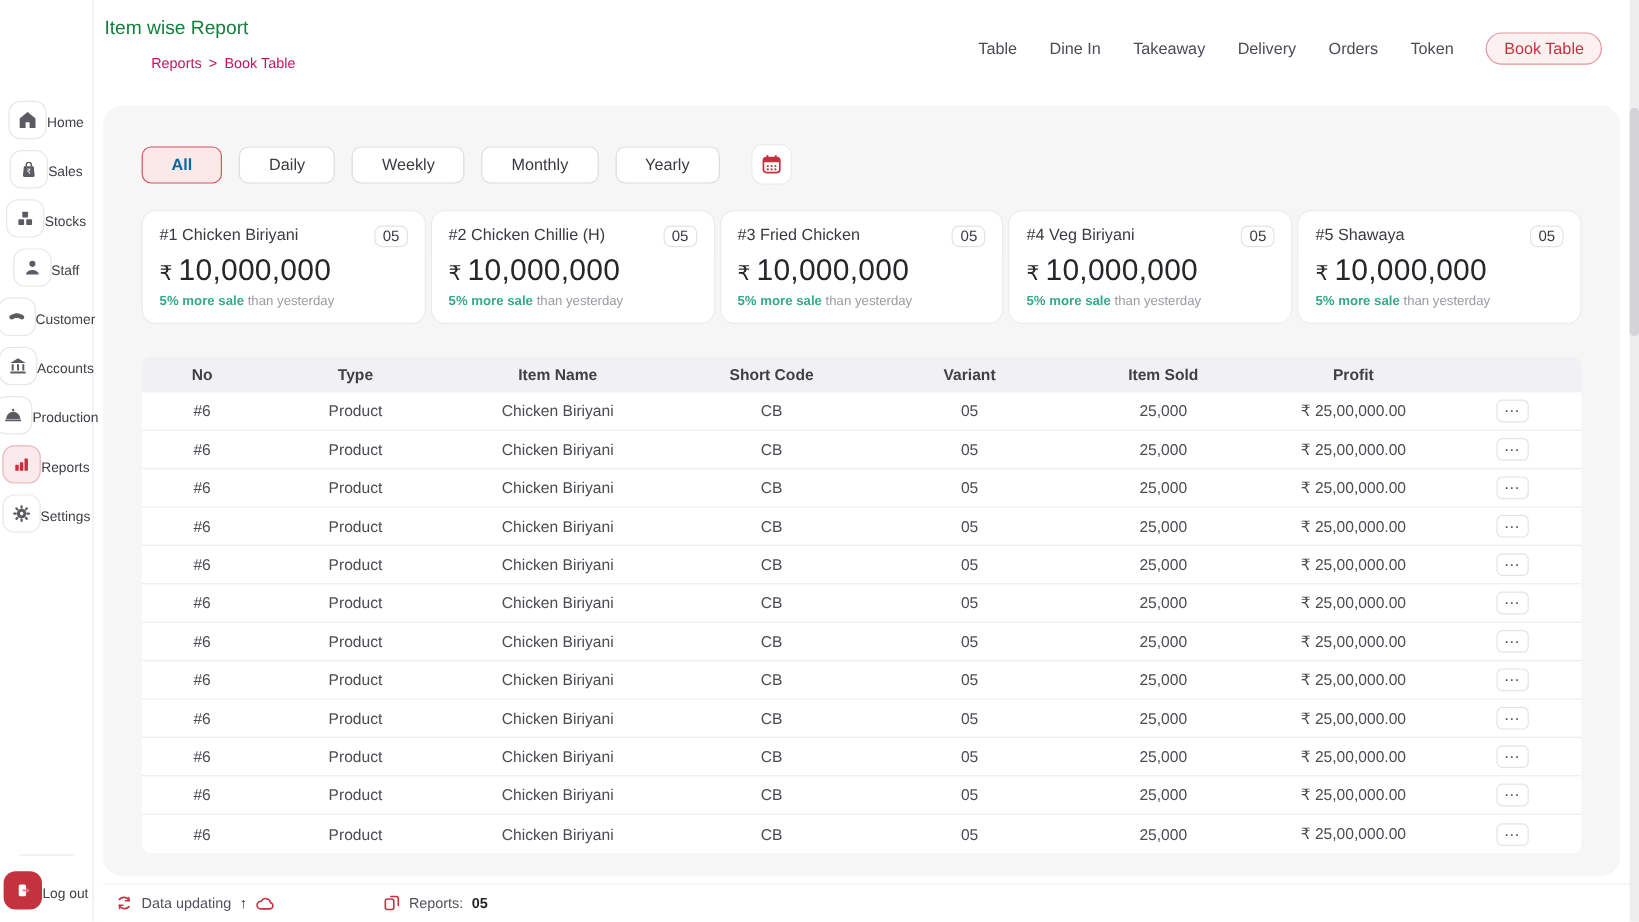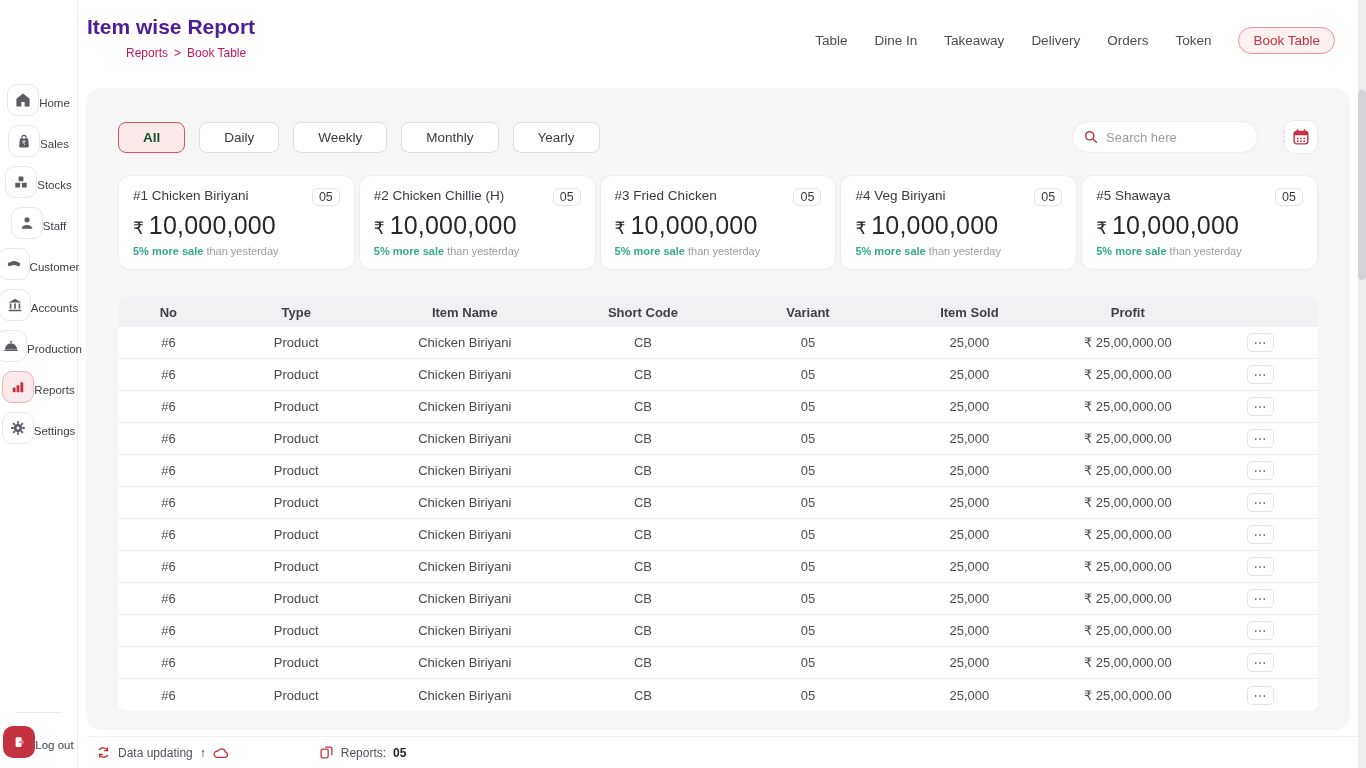--- a/index.html
+++ b/index.html
@@ -18,37 +18,37 @@
   .icon-box { width:32px; height:32px; border:1px solid #e7e7ea; border-radius:10px;
     background:#fff; display:flex; align-items:center; justify-content:center; }
   .side-item.active .icon-box { border-color:#eab3ba; background:#fbeaec; }
   .side-label { font-size:11.5px; color:#3f3f46; margin-top:6px; }
   .side-divider { width:46px; height:1px; background:#e9e9ec; margin:6px 0 13px; }
   .logout-box { width:32px; height:32px; border-radius:10px; background:#c5323f;
     display:flex; align-items:center; justify-content:center; }
   .logout-group { margin-top:auto; margin-bottom:10px; display:flex; flex-direction:column; align-items:center; }
 
   
-  .page-title { position:absolute; left:87px; top:15px; font-size:21px; font-weight:700; color:#4c1d95; }
+  .page-title { position:absolute; left:87px; top:15px; font-size:16px; font-weight:400; color:#15803d; }
   .breadcrumb { position:absolute; left:88px; top:46px; font-size:12px; color:#be185d;margin-left:38px; }
   .breadcrumb span { margin-right:6px; }
   .topnav { position:absolute; right:31px; top:27px; display:flex; align-items:center; gap:27px; }
   .nav-link { font-size:13.5px; color:#4b4b53; cursor:pointer; text-decoration:none; }
   .pill-btn { font-size:13.5px; color:#c5323f; border:1px solid #e4959c; background:#fdf0f1;
     border-radius:16px; padding:5px 14px; cursor:pointer; font-weight:500; }
 
   
   .main-card { position:absolute; left:86px; right:16px; top:88px; bottom:38px;
     background:#f6f6f7; border-radius:16px; padding:32px; overflow:hidden; }
 
   .controls-row { display:flex; align-items:center; }
   .tabs { display:flex; gap:14px; }
   .tab { height:31px; padding:0 24px; min-width:58px; display:flex; align-items:center; justify-content:center;
     background:#fff; border:1px solid #dddde1; border-radius:8px; font-size:13.5px; color:#3a3a40; cursor:pointer; }
-  .tab.active { background:#fbe9ea; border-color:#d2565e; color:#14532d; font-weight:700; }
+  .tab.active { background:#fbe9ea; border-color:#d2565e; color:#0369a1; font-weight:700; }
 
   .search-wrap { margin-left:auto; width:186px; height:32px; background:#fff; border:1px solid #ececee;
     border-radius:17px; display:flex; align-items:center; padding:0 10px; }
   .search-wrap input { flex:1; border:none; outline:none; font-size:13px; color:#3a3a40;
     background:transparent; margin-left:7px; font-family:inherit; }
   .search-wrap input::placeholder { color:#9b9ba1; }
   .cal-btn { margin-left:26px; width:34px; height:34px; background:#fff; border:1px solid #ececee;
     border-radius:10px; display:flex; align-items:center; justify-content:center; cursor:pointer; }
 
   
@@ -262,39 +262,20 @@
 
   <div class="controls-row">
     <div class="tabs">
         <button class="tab active">All</button>
         <button class="tab">Daily</button>
         <button class="tab">Weekly</button>
         <button class="tab">Monthly</button>
         <button class="tab">Yearly</button>
       </div>
 
-    <div class="search-wrap">
-      <span>
-        <svg width="16" height="16" viewBox="0 0 18 18" fill="none" stroke="#c5323f" stroke-width="1.6" stroke-linecap="round">
-          <circle cx="7.6" cy="7.6" r="4.6"></circle>
-            <line x1="11.2" y1="11.2" x2="15" y2="15"></line>
-        </svg>
-      </span>
-      <input type="text" placeholder="Search here" style="">
-      <span>
-        <svg width="16" height="16" viewBox="0 0 18 18" stroke="#c5323f" stroke-width="1.5" stroke-linecap="round" fill="#c5323f">
-          <line x1="2.5" y1="4" x2="15.5" y2="4"></line>
-            <circle cx="11.5" cy="4" r="1.7" stroke="none"></circle>
-          <line x1="2.5" y1="9" x2="15.5" y2="9"></line>
-            <circle cx="6" cy="9" r="1.7" stroke="none"></circle>
-          <line x1="2.5" y1="14" x2="15.5" y2="14"></line>
-            <circle cx="12.5" cy="14" r="1.7" stroke="none"></circle>
-        </svg>
-      </span>
-    </div>
 
     <button class="cal-btn">
       <span>
         <svg width="20" height="20" viewBox="0 0 24 24">
           <rect x="3.8" y="5.2" width="16.4" height="15" rx="3" fill="none" stroke="#c5323f" stroke-width="1.7"></rect>
           <path d="M3.8 8.2 a3 3 0 0 1 3 -3 h10.4 a3 3 0 0 1 3 3 v1.6 H3.8 Z" fill="#c5323f"></path>
           <rect x="6.8" y="2.6" width="2" height="4" rx="1" fill="#c5323f"></rect>
           <rect x="15.2" y="2.6" width="2" height="4" rx="1" fill="#c5323f"></rect>
           <g fill="#c5323f">
             <circle cx="8.2" cy="13.6" r="1.1"></circle>

